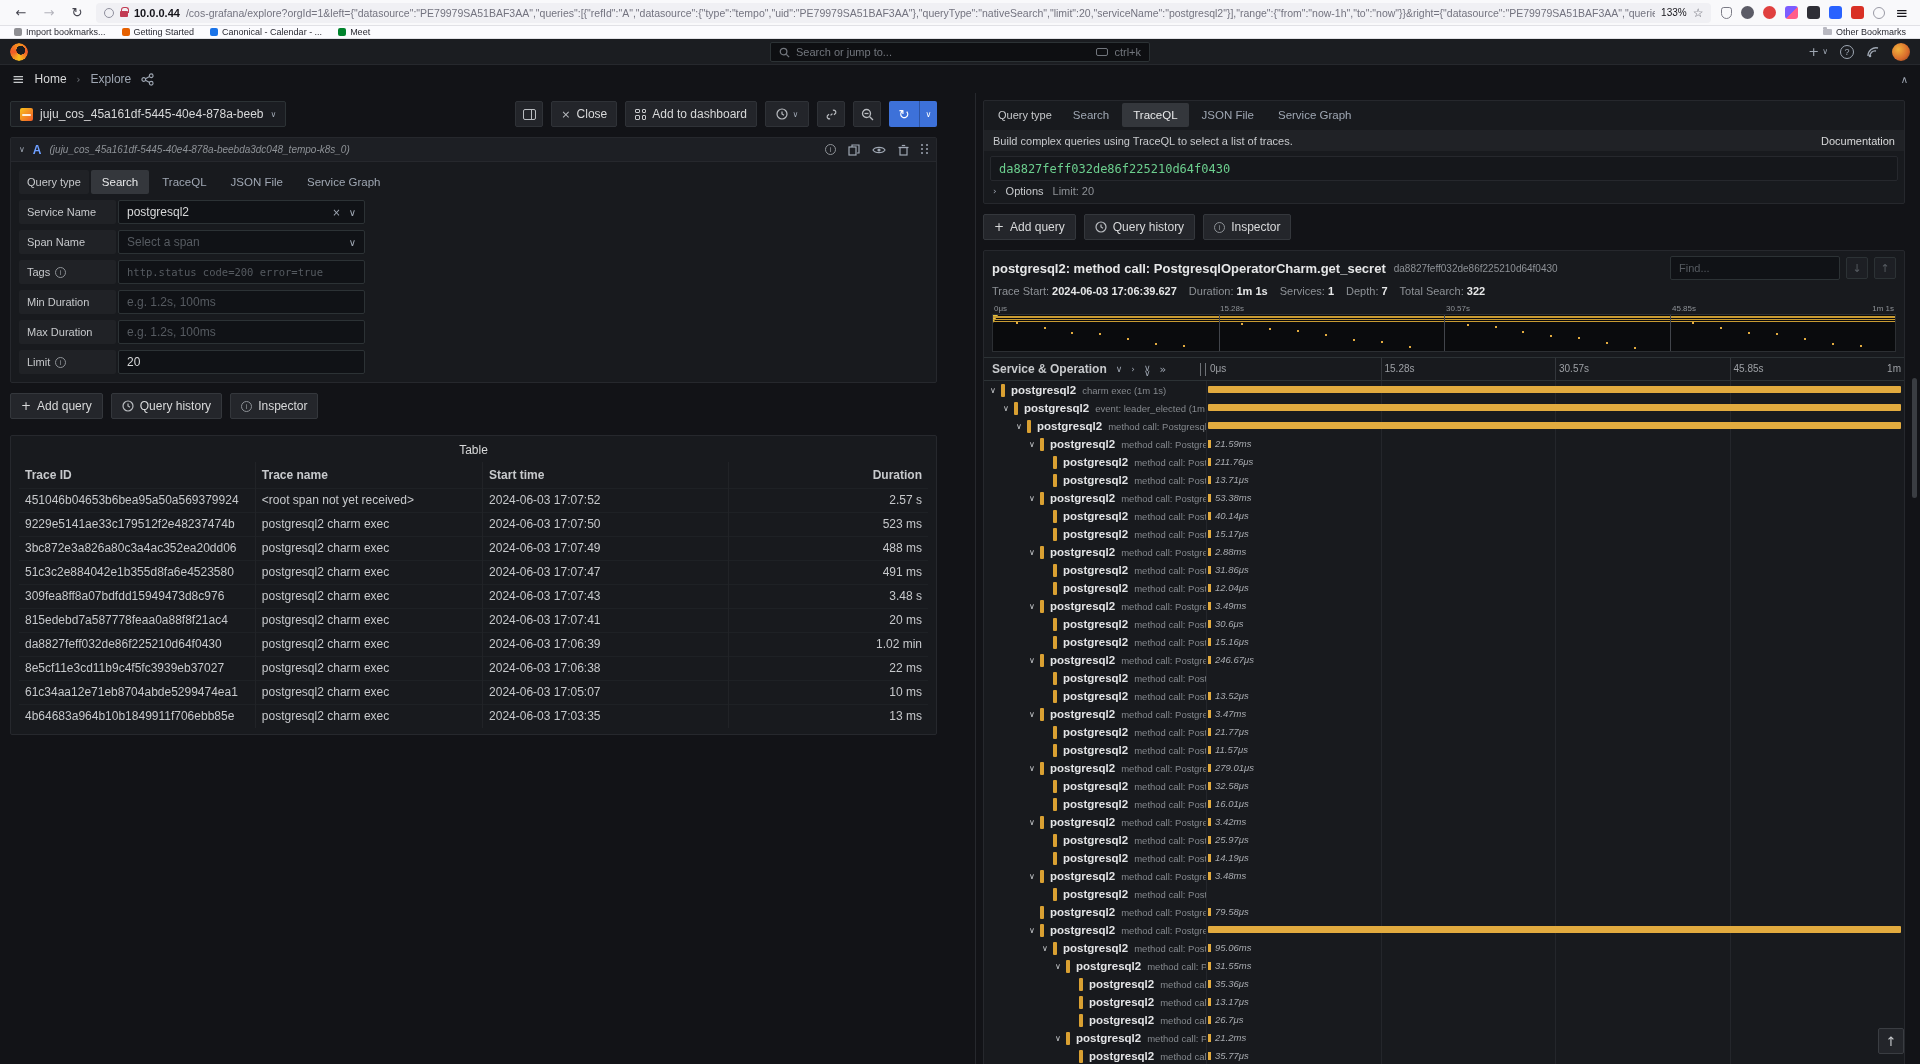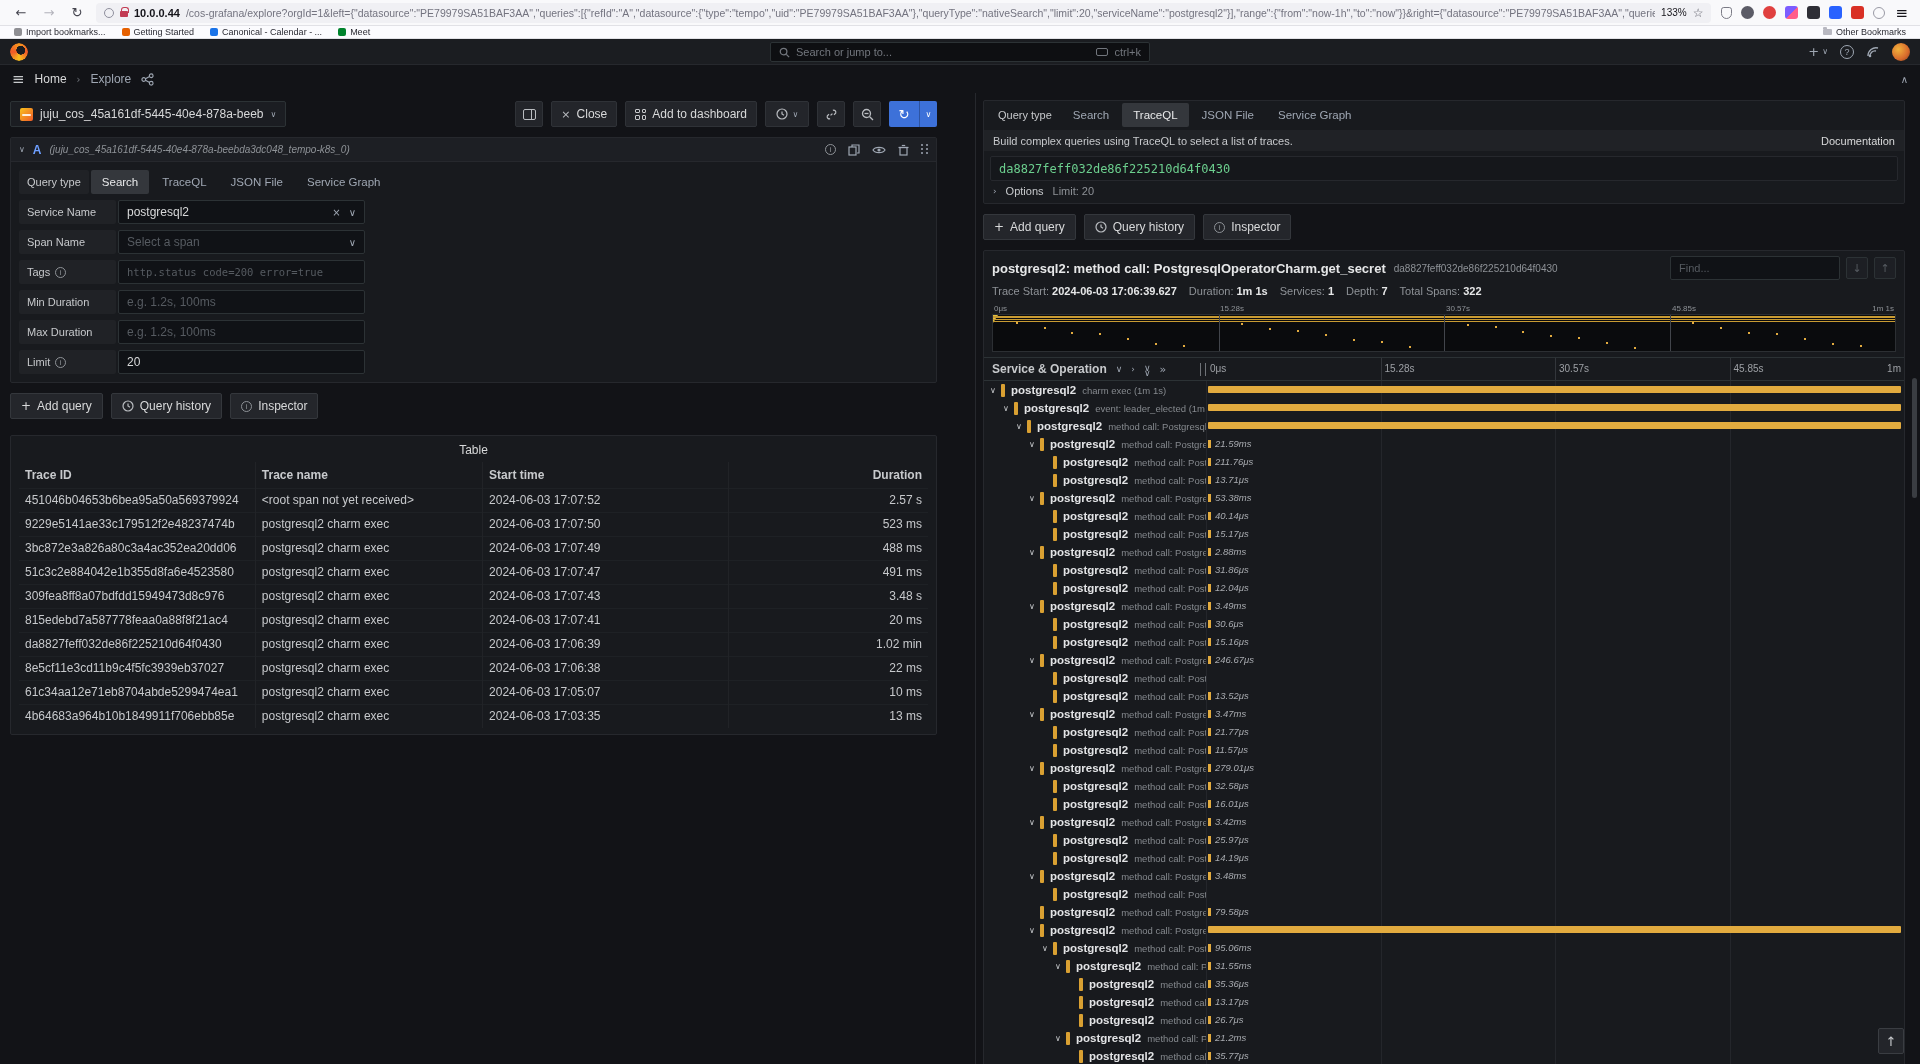--- a/index.html
+++ b/index.html
@@ -610,21 +610,21 @@
             <input class="find-input" placeholder="Find..." style="">
             <span class="find-btn g">↓</span>
             <span class="find-btn g">↑</span>
           </span>
         </div>
         <div class="t-meta" id="trace-meta">
             <span><span class="ml">Trace Start:</span><span class="mv">2024-06-03 17:06:39.627</span></span>
             <span><span class="ml">Duration:</span><span class="mv">1m 1s</span></span>
             <span><span class="ml">Services:</span><span class="mv">1</span></span>
             <span><span class="ml">Depth:</span><span class="mv">7</span></span>
-            <span><span class="ml">Total Spans:</span><span class="mv">322</span></span>
+            <span><span class="ml">Total Search:</span><span class="mv">322</span></span>
           </div>
 
         <div class="minimap">
           <div class="mm-labels" id="mm-labels">
               <span style="left: calc(0% + 2px);">0μs</span>
               <span style="left: calc(25% + 2px);">15.28s</span>
               <span style="left: calc(50% + 2px);">30.57s</span>
               <span style="left: calc(75% + 2px);">45.85s</span>
               <span style="right: 2px;">1m 1s</span>
             </div>

